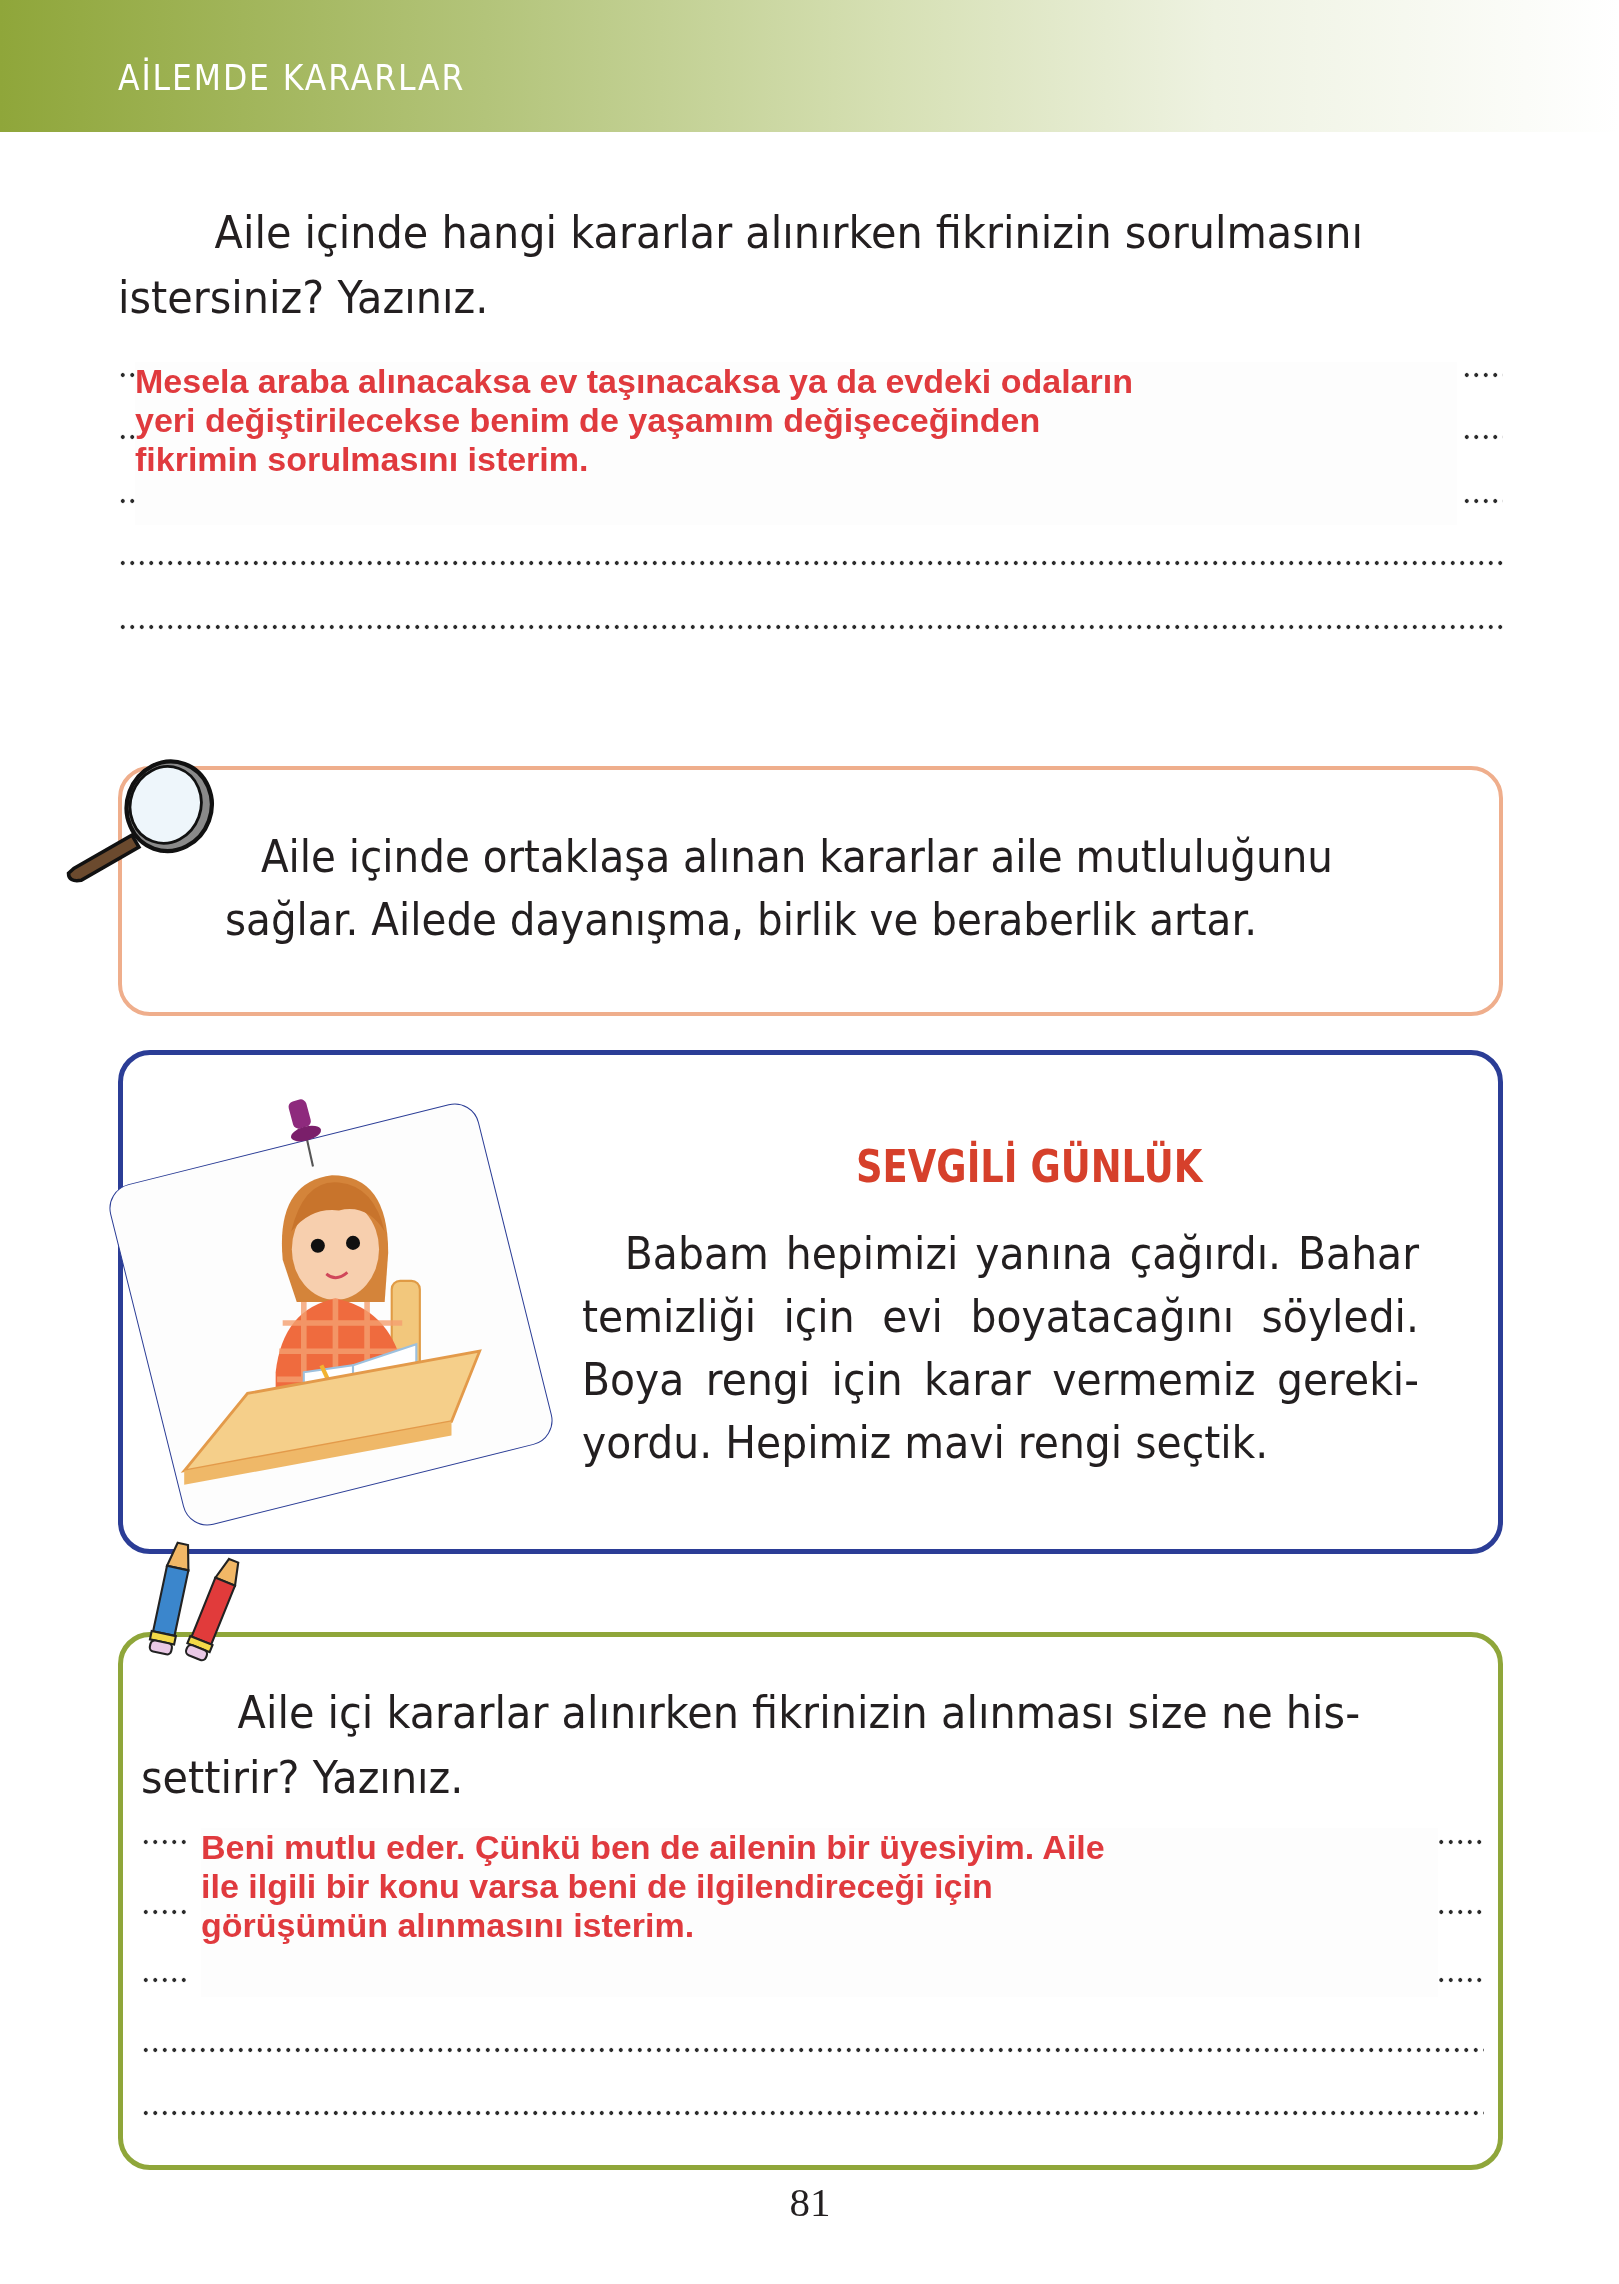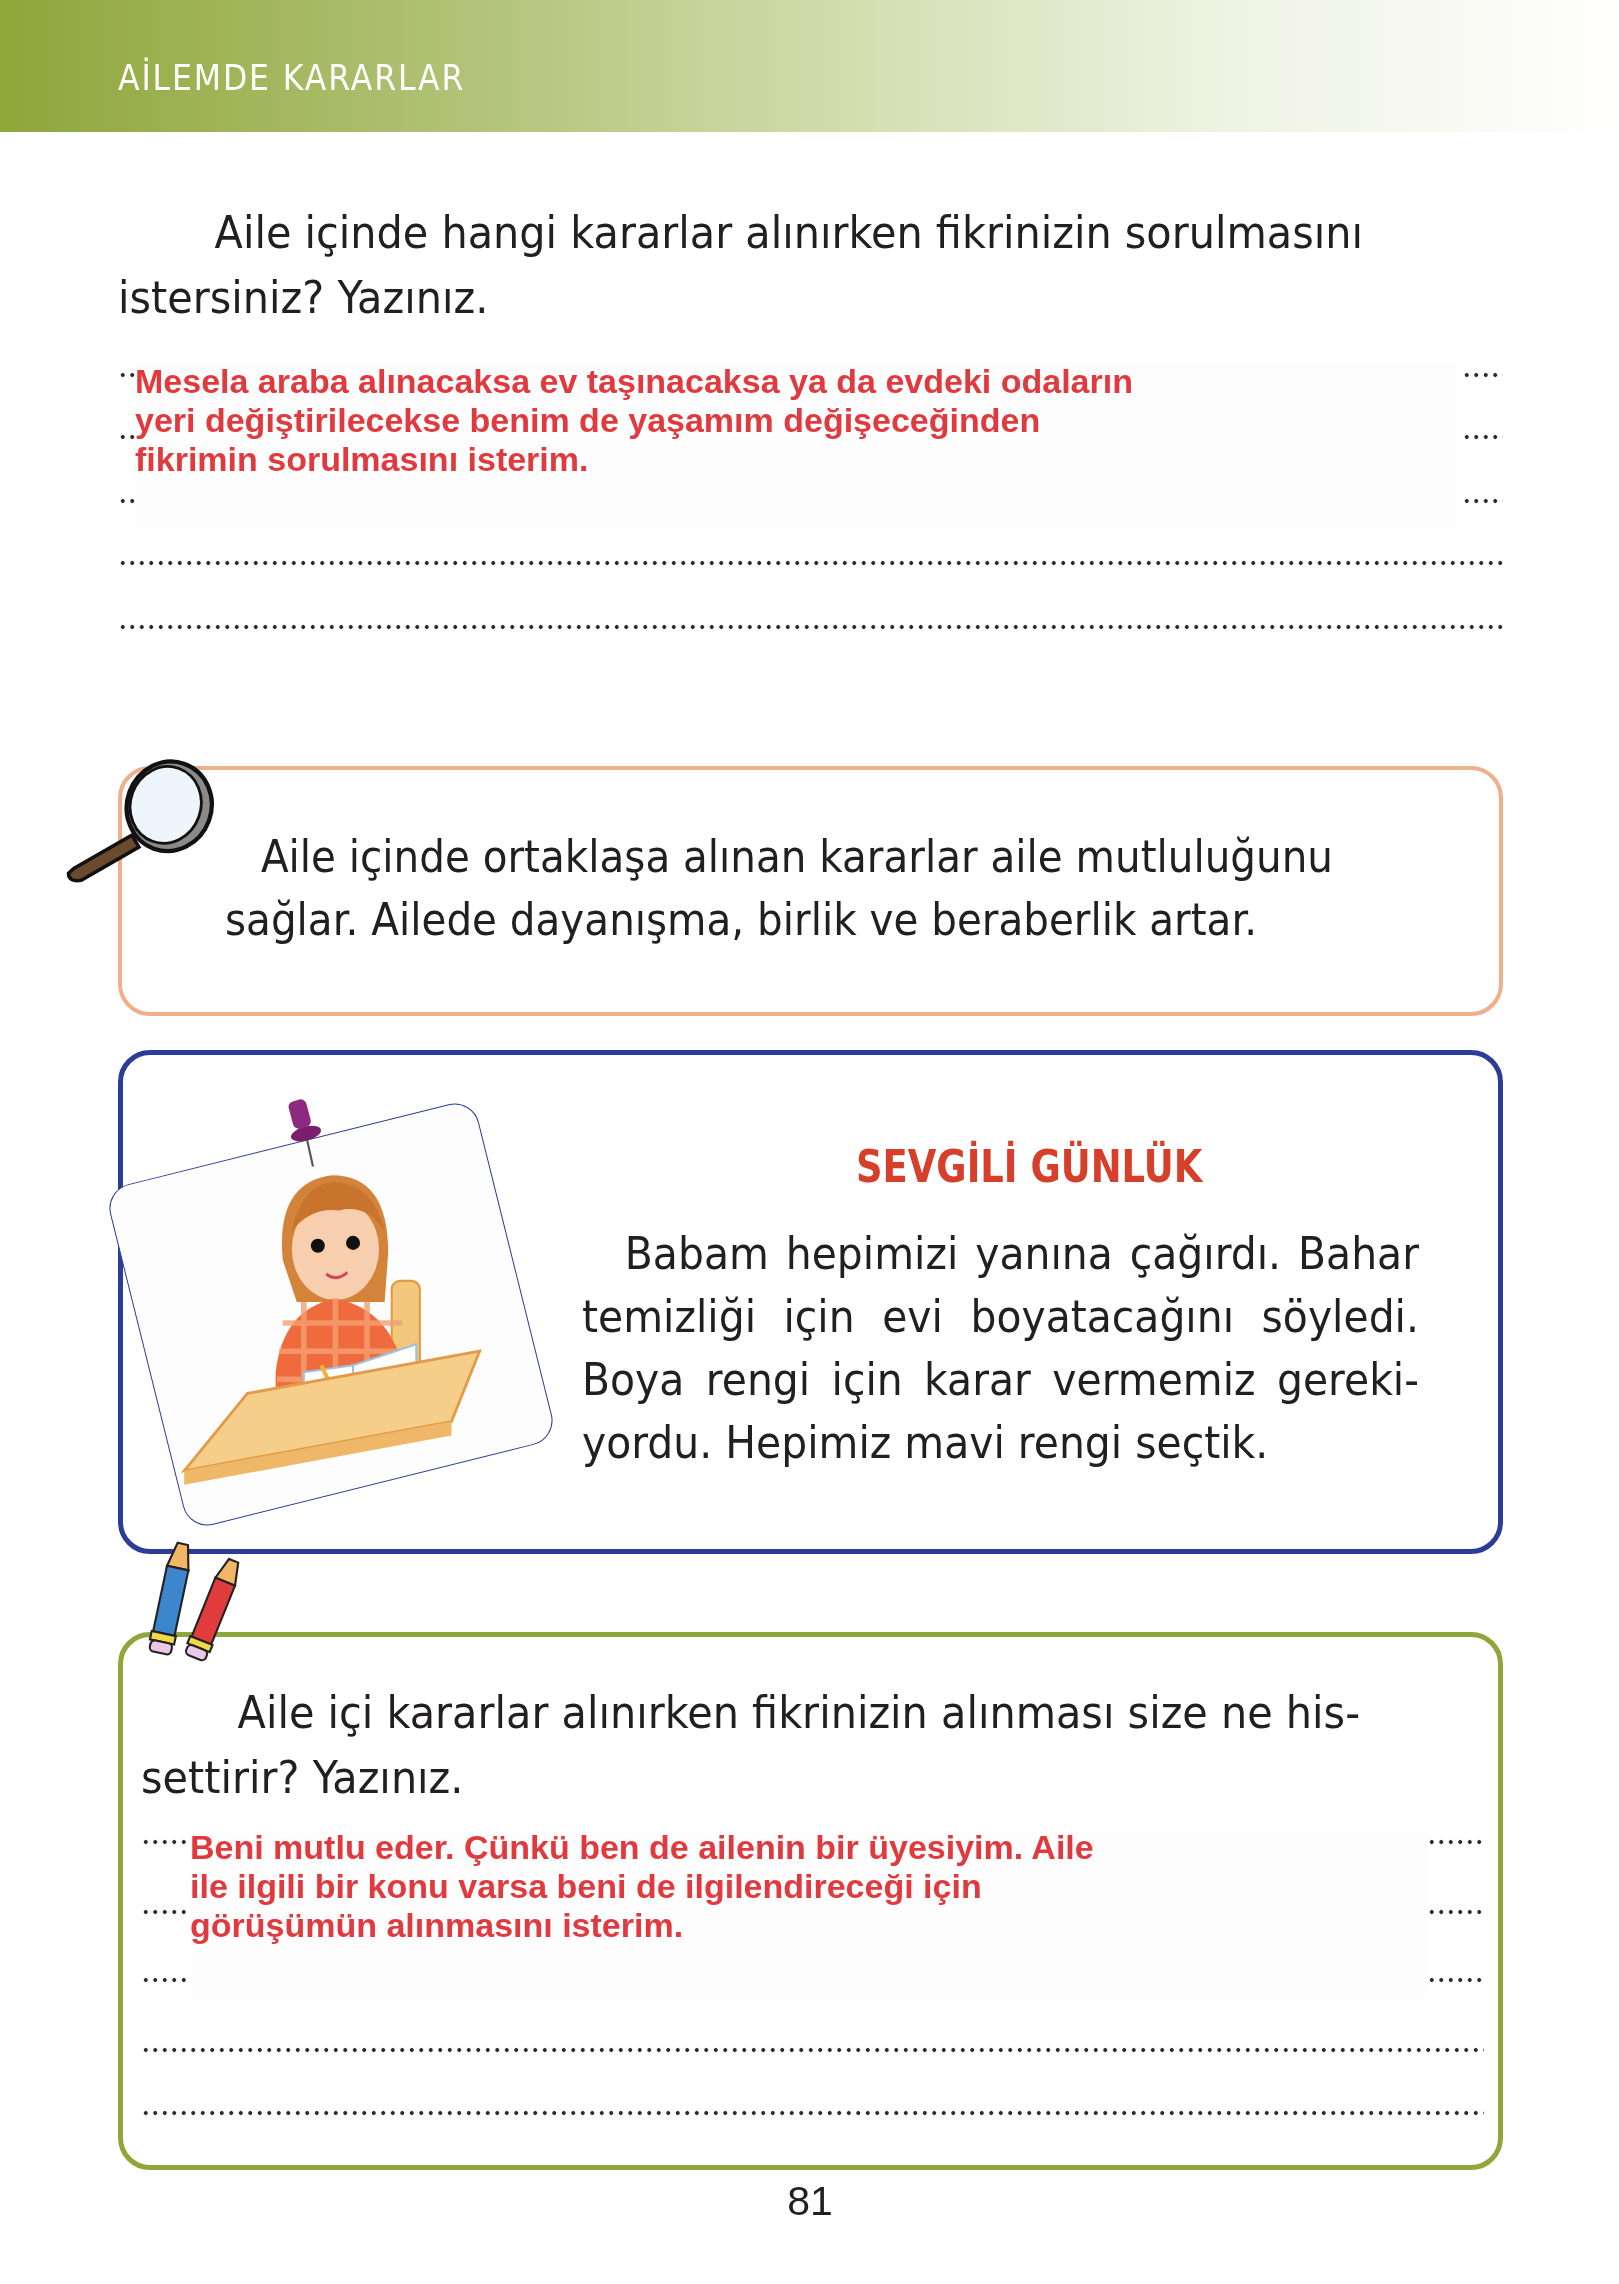--- a/index.html
+++ b/index.html
@@ -63,21 +63,21 @@
   .diary-text .indent { display: inline-block; width: 46px; }
 
   .photo-frame {
     position: absolute; left: 141px; top: 1139px; width: 380px; height: 351px;
     border: 1.4px solid #2b3d96; border-radius: 25px; background: #fdfdfd;
     transform: rotate(-14deg); transform-origin: center center;
   }
 
   .page-number {
     position: absolute; left: 0; width: 1620px; top: 2178px; text-align: center;
-    font-family: Liberation Sans, sans-serif; font-size: 41px; color: #231f20;
+    font-family: Liberation Serif, serif; font-size: 41px; color: #231f20;
   }
 
   .icon { position: absolute; }
 </style>
 </head>
 <body>
 
 <div class="header-band">
   <div class="header-title">AİLEMDE KARARLAR</div>
 </div>
@@ -190,20 +190,20 @@
 <div>
   <div class="dots" style="left:141px; top:1839px; width:48px;"></div>
   <div class="dots" style="left:1427px; top:1839px; width:56px;"></div>
   <div class="dots" style="left:141px; top:1909px; width:48px;"></div>
   <div class="dots" style="left:1427px; top:1909px; width:56px;"></div>
   <div class="dots" style="left:141px; top:1977px; width:48px;"></div>
   <div class="dots" style="left:1427px; top:1977px; width:56px;"></div>
   <div class="dots" style="left:141px; top:2047px; width:1343px;"></div>
   <div class="dots" style="left:141px; top:2110px; width:1343px;"></div>
 </div>
-<div class="answer-area" style="left:190px; top:1828px; width:1237px; height:169px;">
+<div class="answer-area" style="left:201px; top:1828px; width:1237px; height:169px;">
   <div class="answer-text" style="left:0; top:0; width:1195px;">Beni mutlu eder. Çünkü ben de ailenin bir üyesiyim. Aile
 ile ilgili bir konu varsa beni de ilgilendireceği için
 görüşümün alınmasını isterim.</div>
 </div>
 
 <div class="page-number">81</div>
 
 
 </body></html>

